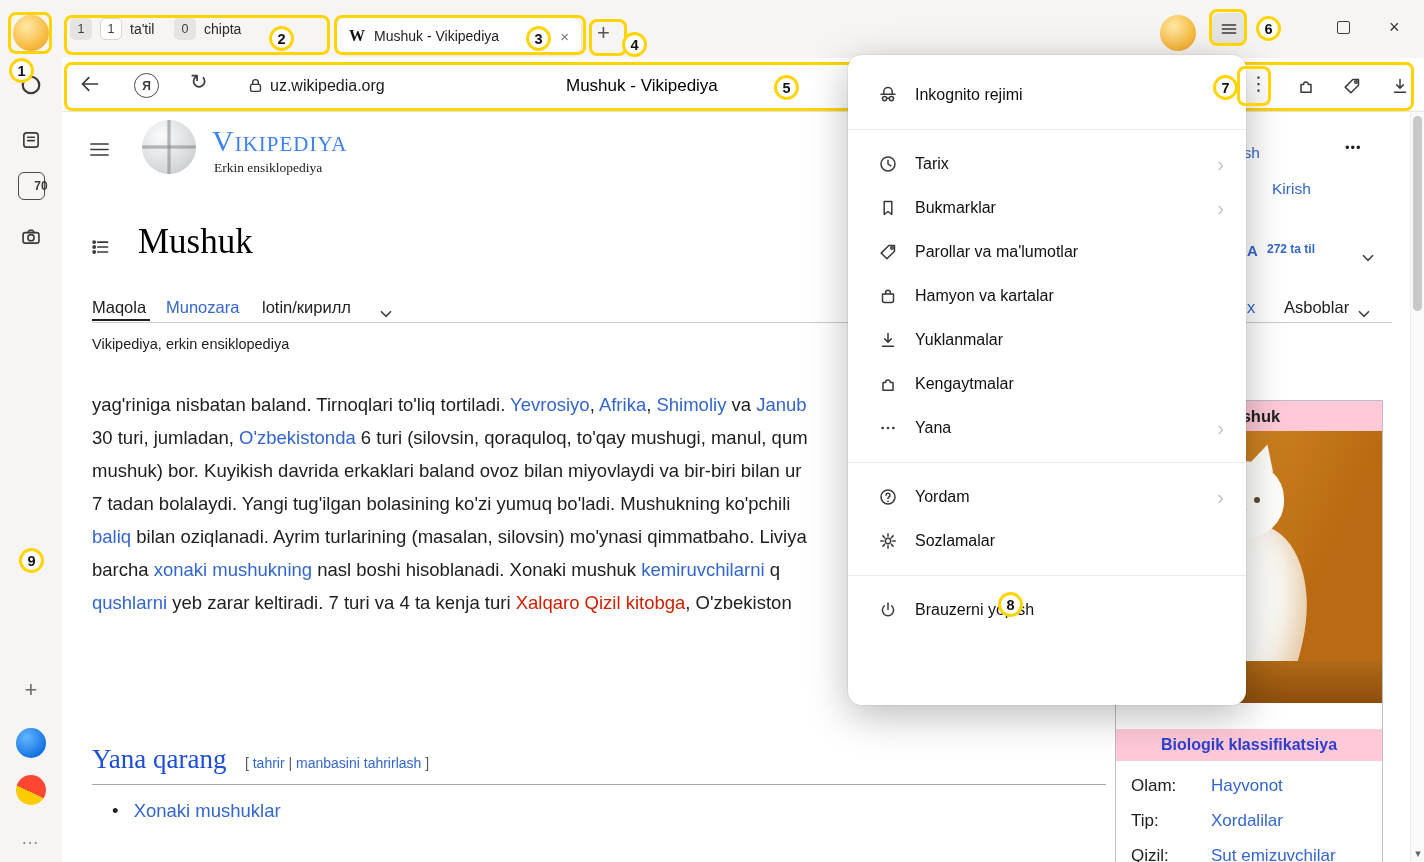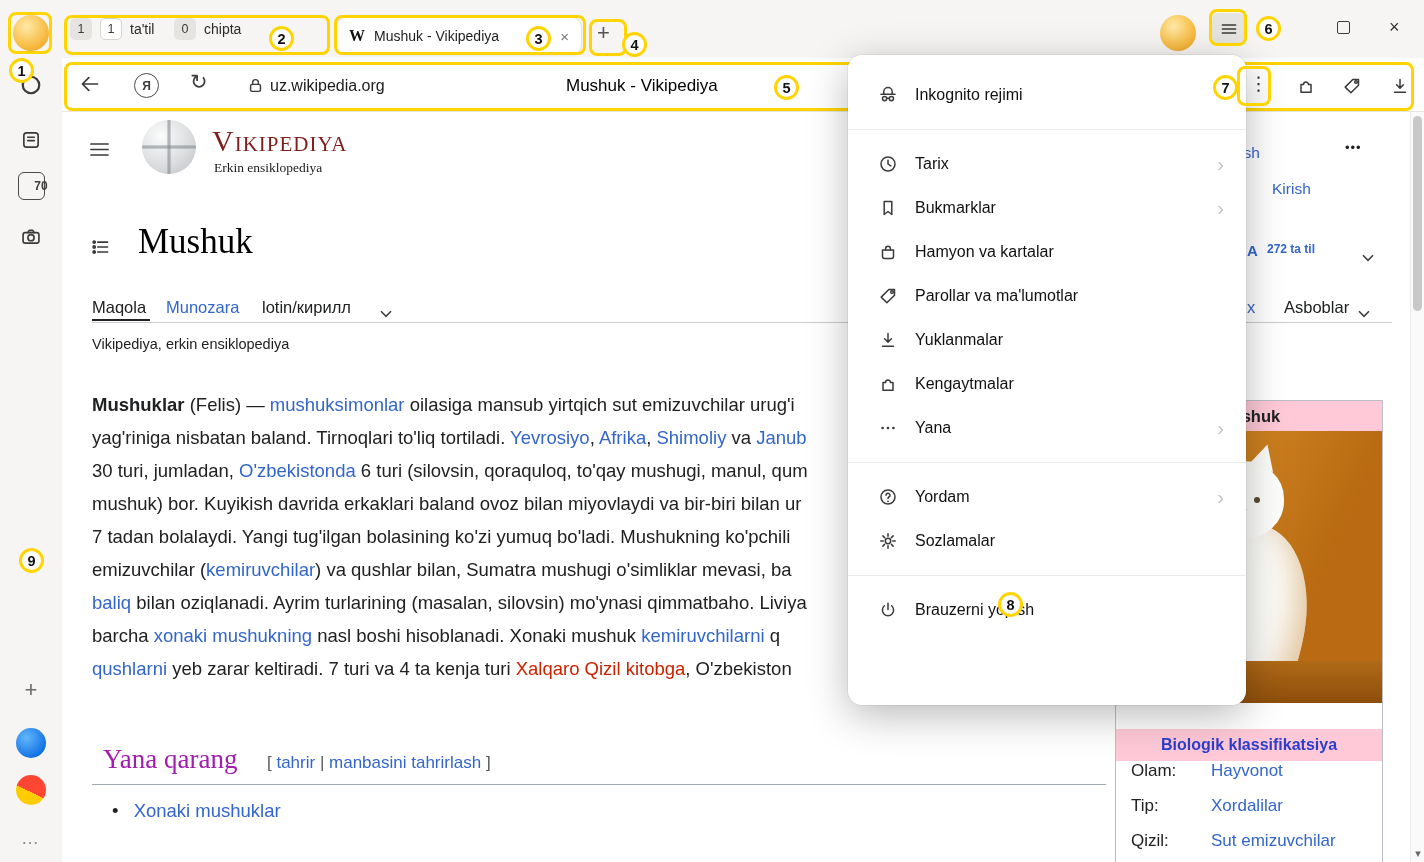--- a/index.html
+++ b/index.html
@@ -51,63 +51,63 @@
   .logo-blue{width:30px;height:30px;border-radius:50%;background:radial-gradient(circle at 35% 32%,#63b7ff,#0f6fe0 75%);}
   .logo-red{width:30px;height:30px;border-radius:50%;background:linear-gradient(205deg,#ff4633 55%,#ffcc00 55%);}
   .sb-dots{font-size:18px;color:#8a8a8a;letter-spacing:2px;}
 
   
   .wp-burger{position:absolute;left:26px;top:26px;}
   .wp-logo{position:absolute;left:80px;top:8px;width:54px;height:54px;border-radius:50%;background:radial-gradient(circle at 35% 30%,#fbfbfb,#d8dadc 62%,#babec2);overflow:hidden;}
   .wp-logo::before{content:"";position:absolute;inset:0;background:
     linear-gradient(transparent 46%, rgba(125,130,136,.55) 48%, rgba(125,130,136,.55) 52%, transparent 54%),
     linear-gradient(90deg,transparent 46%, rgba(125,130,136,.55) 48%, rgba(125,130,136,.55) 52%, transparent 54%);}
-  .wordmark{position:absolute;left:150px;top:14px;font-family:"Liberation Serif",serif;font-variant:small-caps;font-size:30px;letter-spacing:1px;color:#7f1d1d;line-height:1;}
+  .wordmark{position:absolute;left:150px;top:14px;font-family:"Liberation Serif",serif;font-variant:small-caps;font-size:30px;letter-spacing:1px;color:#3b82f6;line-height:1;}
   .tagline{position:absolute;left:152px;top:48px;font-family:"Liberation Serif",serif;font-size:13.5px;color:#202122;}
   .hdr-link{position:absolute;top:32px;font-size:15.5px;color:var(--link);}
   .hdr-dots{position:absolute;left:1283px;top:28px;font-size:13px;color:#202122;letter-spacing:1px;}
   .lang-a{position:absolute;left:1185px;top:130px;font-size:15px;font-weight:bold;color:var(--link);}
   .lang-count{position:absolute;left:1205px;top:130px;font-size:12px;font-weight:bold;color:var(--link);}
   .lang-chev{position:absolute;left:1300px;top:136px;color:var(--link);}
   .toc-ic{position:absolute;left:28px;top:124px;color:#3d3d3d;}
   .page-title{position:absolute;left:76px;top:110px;font-family:"Liberation Serif",serif;font-size:35px;color:#000;}
   .wtab{position:absolute;top:186px;font-size:16.5px;}
   .wtab-line{position:absolute;left:30px;top:210px;width:1300px;height:1px;background:#c8ccd1;}
   .maqola-underline{position:absolute;left:30px;top:207px;width:58px;height:2px;background:#202122;}
   .chev{display:inline-block;vertical-align:middle;color:#404040;}
   .wsubtitle{position:absolute;left:30px;top:224px;font-size:14.5px;color:#202122;}
   .para{position:absolute;left:30px;top:276px;width:1310px;font-size:18.5px;color:#202122;}
   .pline{white-space:nowrap;height:33px;line-height:33px;overflow:visible;}
   .seg.b{font-weight:bold;}
   .seg.l{color:var(--link);}
   .seg.r{color:var(--red-link);}
   sup.seg{color:var(--link);font-size:12px;}
   .h2block{position:absolute;left:30px;top:632px;width:1014px;border-bottom:1px solid #a2a9b1;padding-bottom:9px;}
-  .h2block h2{margin:11px;font-family:"Liberation Serif",serif;font-weight:normal;font-size:27px;color:#a21caf;display:inline;}
-  .editsec{font-size:17px;margin-left:14px;color:#54595d;}
+  .h2block h2{margin:0;font-family:"Liberation Serif",serif;font-weight:normal;font-size:27px;color:#1d4ed8;display:inline;}
+  .editsec{font-size:14px;margin-left:14px;color:#54595d;}
   .editsec .el{color:var(--link);}
   .see-item{position:absolute;left:50px;top:688px;font-size:18.5px;}
   .see-item .blt{color:#202122;margin-right:10px;}
   .see-item .lk{color:var(--link);text-align:center;}
 
   
   .infobox{position:absolute;left:1053px;top:288px;width:268px;border:1px solid #b9bfc5;background:#fff;font-size:17px;}
   .ib-head{height:30px;background:var(--infobox-pink);display:flex;align-items:center;justify-content:center;font-weight:bold;font-size:16.5px;color:#202122;}
   .ib-img{position:relative;height:272px;background:linear-gradient(115deg,#e2992e,#b96a12 70%);overflow:hidden;}
   .cat-body{position:absolute;left:60px;top:92px;width:128px;height:210px;background:#fcfcf9;border-radius:50% 50% 46% 46%;transform:rotate(13deg);box-shadow:inset -14px -12px 26px rgba(205,150,80,.5);}
   .cat-head{position:absolute;left:84px;top:30px;width:84px;height:78px;background:#fdfdfb;border-radius:48%;}
   .ear{position:absolute;width:0;height:0;border-left:13px solid transparent;border-right:13px solid transparent;border-bottom:25px solid #fcfcf9;top:-17px;}
   .ear.l{left:7px;transform:rotate(-16deg);}
   .ear.r{right:7px;transform:rotate(16deg);}
   .cat-eye{position:absolute;width:6px;height:6px;border-radius:50%;background:#5a4a33;top:36px;}
   .cat-nose{position:absolute;left:39px;top:48px;width:0;height:0;border-left:4px solid transparent;border-right:4px solid transparent;border-top:5px solid #e8a0a8;}
   .ib-floor{position:absolute;left:0;bottom:0;width:100%;height:42px;background:linear-gradient(#b06a17,#8d4e0c);}
   .ib-gap{height:26px;}
   .ib-sec{height:32px;background:var(--infobox-pink);display:flex;align-items:center;justify-content:center;font-weight:bold;font-size:16px;color:#2d3ecc;}
-  .ib-row{height:35px;display:flex;align-items:flex-start;padding:0 0 0 15px;}
+  .ib-row{height:35px;display:flex;align-items:flex-end;padding:0 0 0 15px;}
   .ib-row .lbl{width:80px;color:#202122;}
   .ib-row .val{color:var(--link);}
 
   
   .menu{position:absolute;left:848px;top:55px;width:398px;height:650px;background:#fff;border-radius:14px;box-shadow:0 10px 40px rgba(0,0,0,.28),0 0 0 1px rgba(0,0,0,.05);z-index:40;}
   .m-header{height:58px;border-bottom:1px solid #ebebeb;display:flex;align-items:center;padding:0 20px 0 22px;}
   .m-avatar{width:38px;height:38px;flex:0 0 38px;}
   .m-user{margin-left:16px;min-width:0;}
   .m-name{font-size:16.5px;font-weight:bold;color:#000;}
   .m-email{font-size:13.5px;color:#949494;margin-top:2px;}
@@ -267,26 +267,24 @@
       <svg class="chev" width="12" height="8" viewBox="0 0 12 8">
           <path d="M1 1.2 6 6.4l5-5.2" fill="none" stroke="currentColor" stroke-width="1.6"></path>
         </svg>
     </span>
     <div class="maqola-underline"></div>
     <div class="wtab-line"></div>
 
     <div class="wsubtitle">Vikipediya, erkin ensiklopediya</div>
 
     <div class="para">
-        <div class="pline"><span class="seg b">Mushuklar</span><span class="seg t"> (Felis) — </span><span class="seg l">mushuksimonlar</span><span class="seg t"> oilasiga mansub yirtqich sut emizuvchilar urug'i</span></div>
         <div class="pline"><span class="seg t">yag'riniga nisbatan baland. Tirnoqlari to'liq tortiladi. </span><span class="seg l">Yevrosiyo</span><span class="seg t">, </span><span class="seg l">Afrika</span><span class="seg t">, </span><span class="seg l">Shimoliy</span><span class="seg t"> va </span><span class="seg l">Janub</span></div>
         <div class="pline"><span class="seg t">30 turi, jumladan, </span><span class="seg l">O'zbekistonda</span><span class="seg t"> 6 turi (silovsin, qoraquloq, to'qay mushugi, manul, qum</span></div>
         <div class="pline"><span class="seg t">mushuk) bor. Kuyikish davrida erkaklari baland ovoz bilan miyovlaydi va bir-biri bilan ur</span></div>
         <div class="pline"><span class="seg t">7 tadan bolalaydi. Yangi tug'ilgan bolasining ko'zi yumuq bo'ladi. Mushukning ko'pchili</span></div>
-        <div class="pline"><span class="seg t">emizuvchilar (</span><span class="seg l">kemiruvchilar</span><span class="seg t">) va qushlar bilan, Sumatra mushugi o'simliklar mevasi, ba</span></div>
         <div class="pline"><span class="seg l">baliq</span><span class="seg t"> bilan oziqlanadi. Ayrim turlarining (masalan, silovsin) mo'ynasi qimmatbaho. Liviya</span></div>
         <div class="pline"><span class="seg t">barcha </span><span class="seg l">xonaki mushukning</span><span class="seg t"> nasl boshi hisoblanadi. Xonaki mushuk </span><span class="seg l">kemiruvchilarni</span><span class="seg t"> q</span></div>
         <div class="pline"><span class="seg l">qushlarni</span><span class="seg t"> yeb zarar keltiradi. 7 turi va 4 ta kenja turi </span><span class="seg r">Xalqaro Qizil kitobga</span><span class="seg t">, O'zbekiston</span></div>
       </div>
 
     <div class="h2block">
       <h2>Yana qarang</h2>
       <span class="editsec">
         <span>[</span>
         <span class="el">tahrir</span>
@@ -357,31 +355,31 @@
       </div>
       <div class="mi">
         <svg class="mic stk" viewBox="0 0 20 20">
             <path d="M6.2 3.5h7.6v13l-3.8-3-3.8 3z"></path>
           </svg>
         <span class="ml">Bukmarklar</span>
           <span class="mch">›</span>
       </div>
       <div class="mi">
         <svg class="mic stk" viewBox="0 0 20 20">
+            <path d="M10.8 3.5h5.7v5.7l-7.6 7.6-5.7-5.7z"></path>
+            <circle cx="14" cy="6" r="1.3"></circle>
+          </svg>
+        <span class="ml">Parollar va ma'lumotlar</span>
+      </div>
+      <div class="mi">
+        <svg class="mic stk" viewBox="0 0 20 20">
             <path d="M4.5 8h11v6.5a2 2 0 0 1-2 2h-7a2 2 0 0 1-2-2z"></path>
             <path d="M7.6 8V6.6a2.4 2.4 0 0 1 4.8 0V8"></path>
           </svg>
         <span class="ml">Hamyon va kartalar</span>
-      </div>
-      <div class="mi">
-        <svg class="mic stk" viewBox="0 0 20 20">
-            <path d="M10.8 3.5h5.7v5.7l-7.6 7.6-5.7-5.7z"></path>
-            <circle cx="14" cy="6" r="1.3"></circle>
-          </svg>
-        <span class="ml">Parollar va ma'lumotlar</span>
       </div>
       <div class="mi">
         <svg class="mic stk" viewBox="0 0 20 20">
             <path d="M10 3.5v8.2M6.6 8.7l3.4 3.4 3.4-3.4M4.5 16.2h11"></path>
           </svg>
         <span class="ml">Yuklanmalar</span>
       </div>
       <div class="mi">
         <svg class="mic stk" viewBox="0 0 20 20">
             <path d="M5 8.4h2.6a2.4 2.4 0 1 1 4.8 0H15v7.8H5z"></path>

